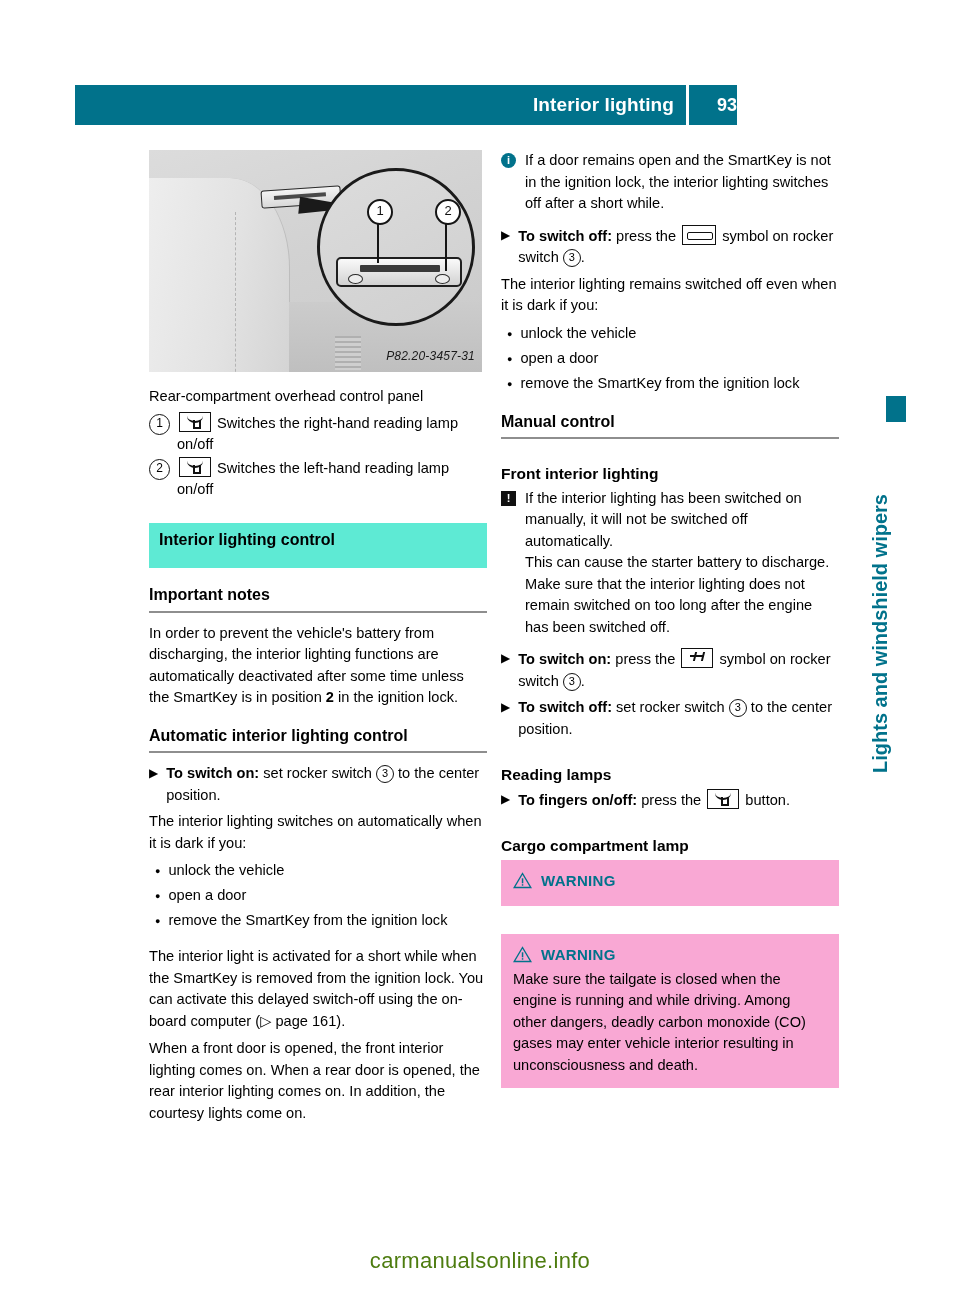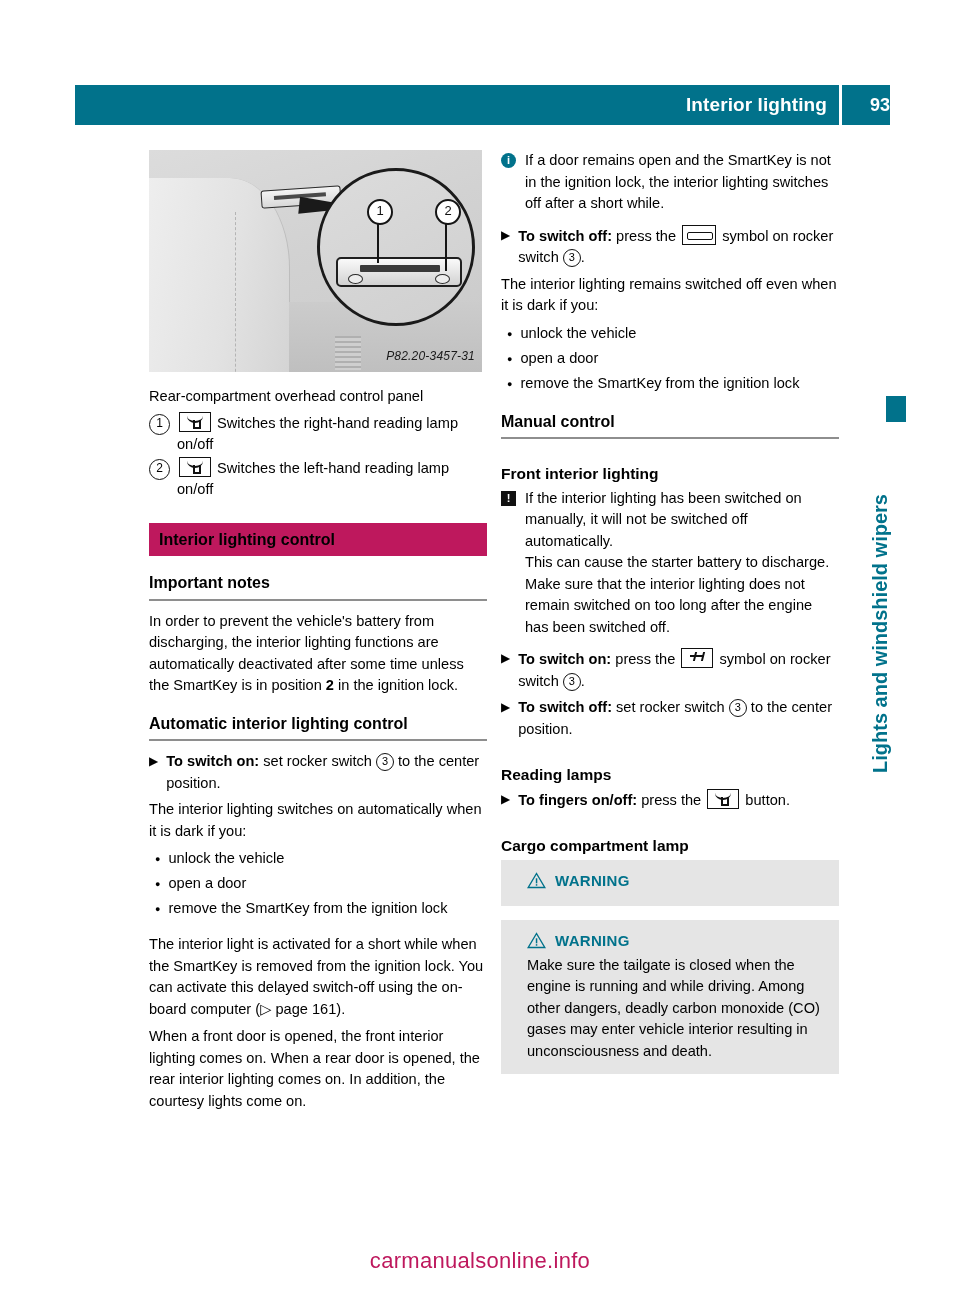--- a/index.html
+++ b/index.html
@@ -14,21 +14,21 @@
     font-family: "Liberation Sans", sans-serif;
     color: #000000;
     overflow: hidden;
   }
 
   
   .header {
     position: absolute;
     left: 75px;
     top: 85px;
-    width: 815px;
+    width: 662px;
     height: 40px;
     display: flex;
     align-items: stretch;
   }
   .header-title-block {
     flex: 1 1 auto;
     background: #01728b;
     display: flex;
     align-items: center;
     justify-content: flex-end;
@@ -321,24 +321,24 @@
     border: 1.2px solid #111;
     border-radius: 50%;
     font-size: 11px;
     line-height: 14px;
     text-align: center;
     vertical-align: 1px;
   }
 
   
   .band-title {
-    background: #be185d;
+    background: #5eead4;
     font-size: 16px;
     font-weight: bold;
-    padding: 6px 0 6px 10px;
+    padding: 6px 0 18px 10px;
     margin: 22px 0 14px 0;
   }
   
   .sub-head {
     font-size: 16px;
     font-weight: bold;
     border-bottom: 2px solid #8e8e8e;
     padding-bottom: 5px;
     margin: 16px 0 10px 0;
   }
@@ -403,23 +403,23 @@
     font-size: 11px;
     font-weight: bold;
     line-height: 15px;
     text-align: center;
     margin: 3px 9px 0 0;
   }
   .note-body { flex: 1 1 auto; }
 
   
   .warnbox {
-    background: #e5e5e5;
-    padding: 10px 12px 12px 26px;
-    margin-bottom: 14px;
+    background: #f9a8d4;
+    padding: 10px 12px 12px 12px;
+    margin-bottom: 28px;
   }
   .warn-head {
     display: flex;
     align-items: center;
     margin-bottom: 3px;
   }
   .warn-label {
     color: #01728b;
     font-weight: bold;
     font-size: 15px;
@@ -427,21 +427,21 @@
     margin-left: 9px;
   }
 
   
   .watermark {
     position: absolute;
     left: 0;
     right: 0;
     bottom: 28px;
     text-align: center;
-    color: #be185d;
+    color: #4d7c0f;
     font-size: 22px;
     letter-spacing: 0.3px;
   }
 </style>
 </head>
 <body>
 
 <div class="header">
   <div class="header-title-block">
     <span class="header-title">Interior lighting</span>

